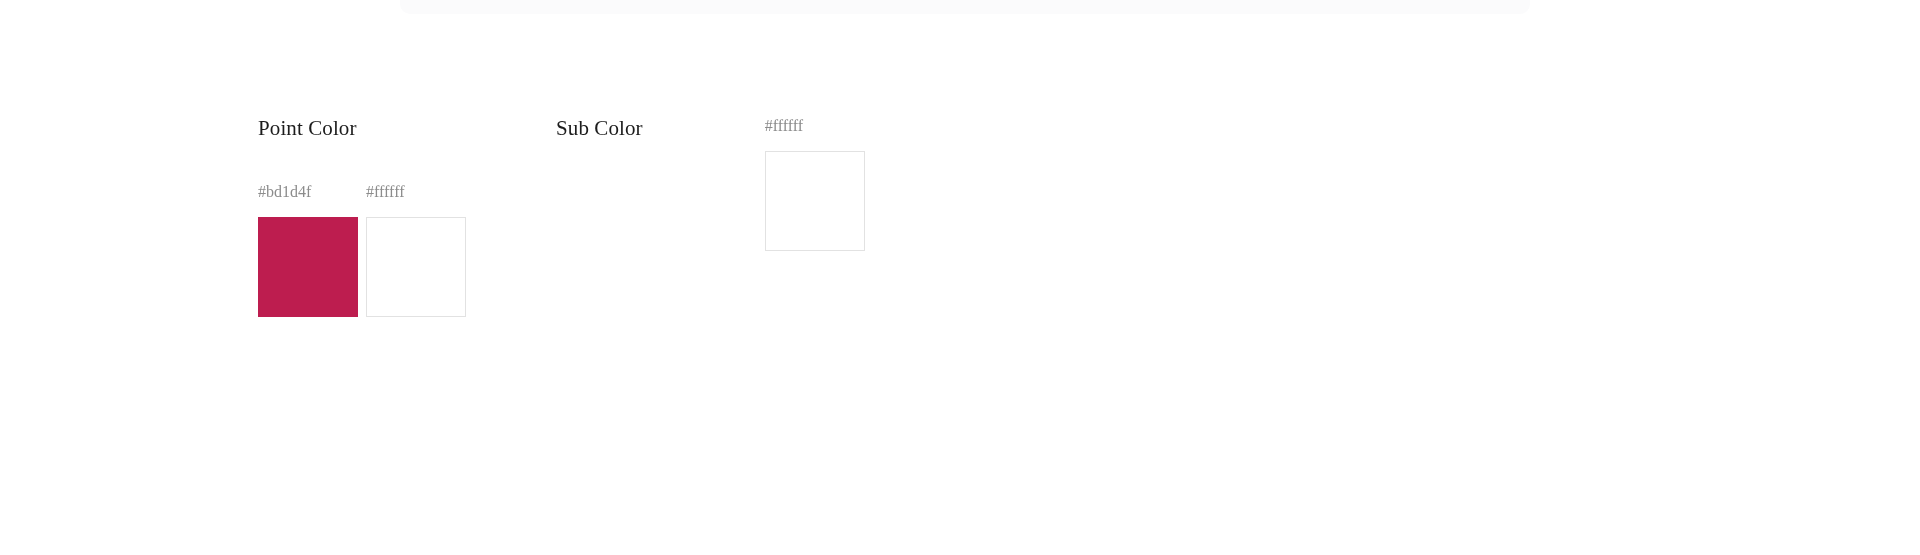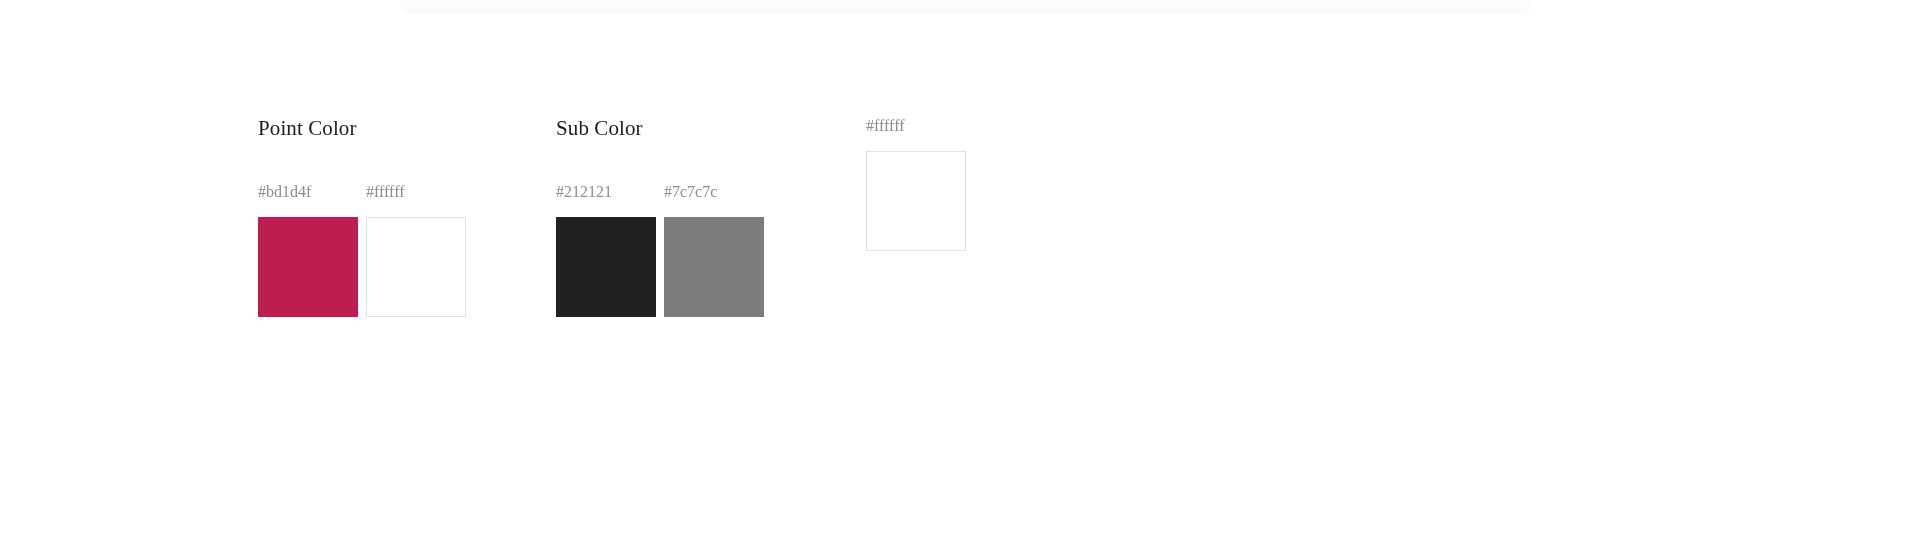--- a/index.html
+++ b/index.html
@@ -105,30 +105,20 @@
       </div>
       <div class="swatch-cell">
         <div class="swatch-label">#ffffff</div>
         <div class="swatch-chip bordered" style="background:#ffffff"></div>
       </div>
     </div>
   </div>
 
   <div class="color-group" id="group-sub">
     <div class="group-title">Sub Color</div>
-    <div class="swatch-row">
-      <div class="swatch-cell">
-        <div class="swatch-label">#212121</div>
-        <div class="swatch-chip" style="background:#212121"></div>
-      </div>
-      <div class="swatch-cell">
-        <div class="swatch-label">#7c7c7c</div>
-        <div class="swatch-chip" style="background:#7c7c7c"></div>
-      </div>
-    </div>
   </div>
 
   <div class="color-group" id="group-product">
     <div class="swatch-row">
       <div class="swatch-cell">
         <div class="swatch-label">#ffffff</div>
         <div class="swatch-chip bordered" style="background:#ffffff"></div>
       </div>
     </div>
   </div>

